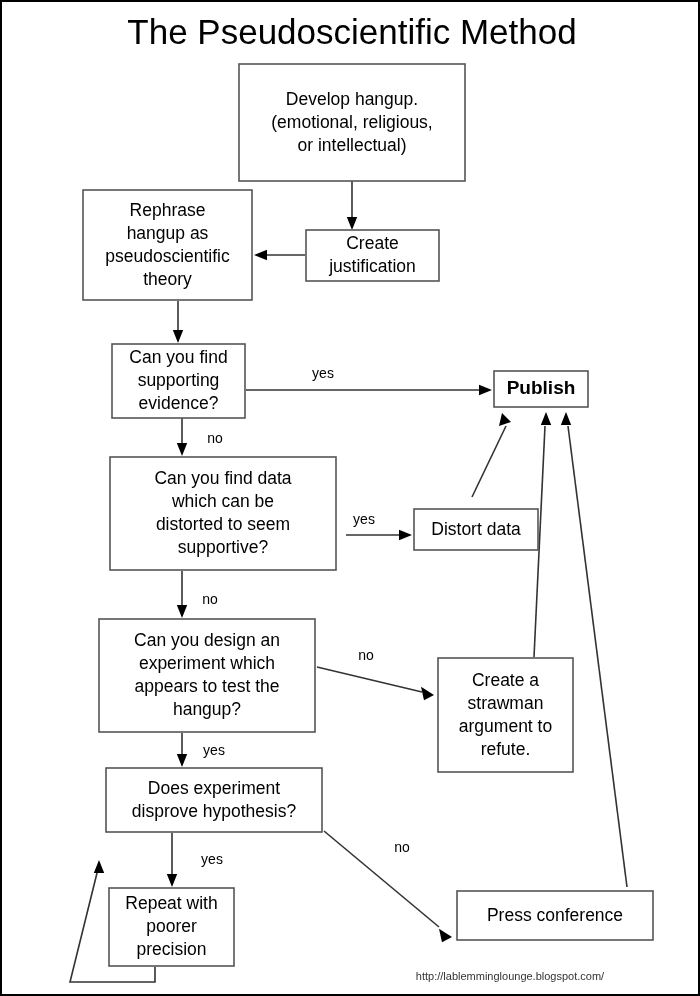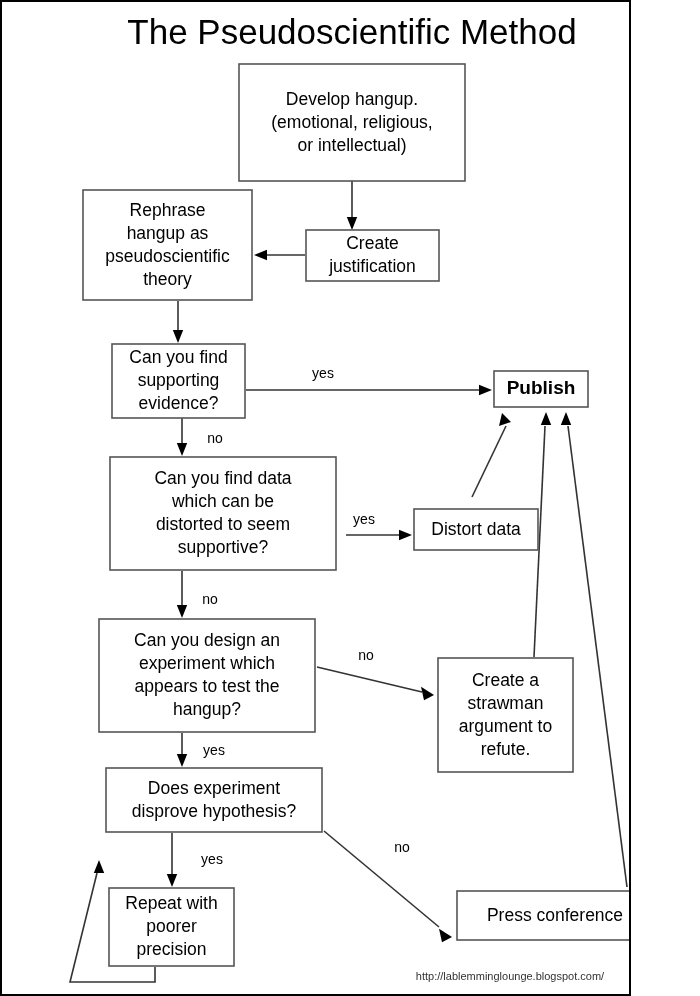--- a/index.html
+++ b/index.html
@@ -2,21 +2,21 @@
 <html><head>
 <meta charset="utf-8">
 <style>
   html, body {
     margin: 0;
     padding: 0;
     background: #ffffff;
   }
   #page {
     position: relative;
-    width: 631px;
+    width: 700px;
     height: 996px;
     background: #ffffff;
     border: 2px solid #000000;
     box-sizing: border-box;
     overflow: hidden;
     font-family: "Liberation Sans", sans-serif;
   }
   #flow-svg {
     position: absolute;
     left: 0;

